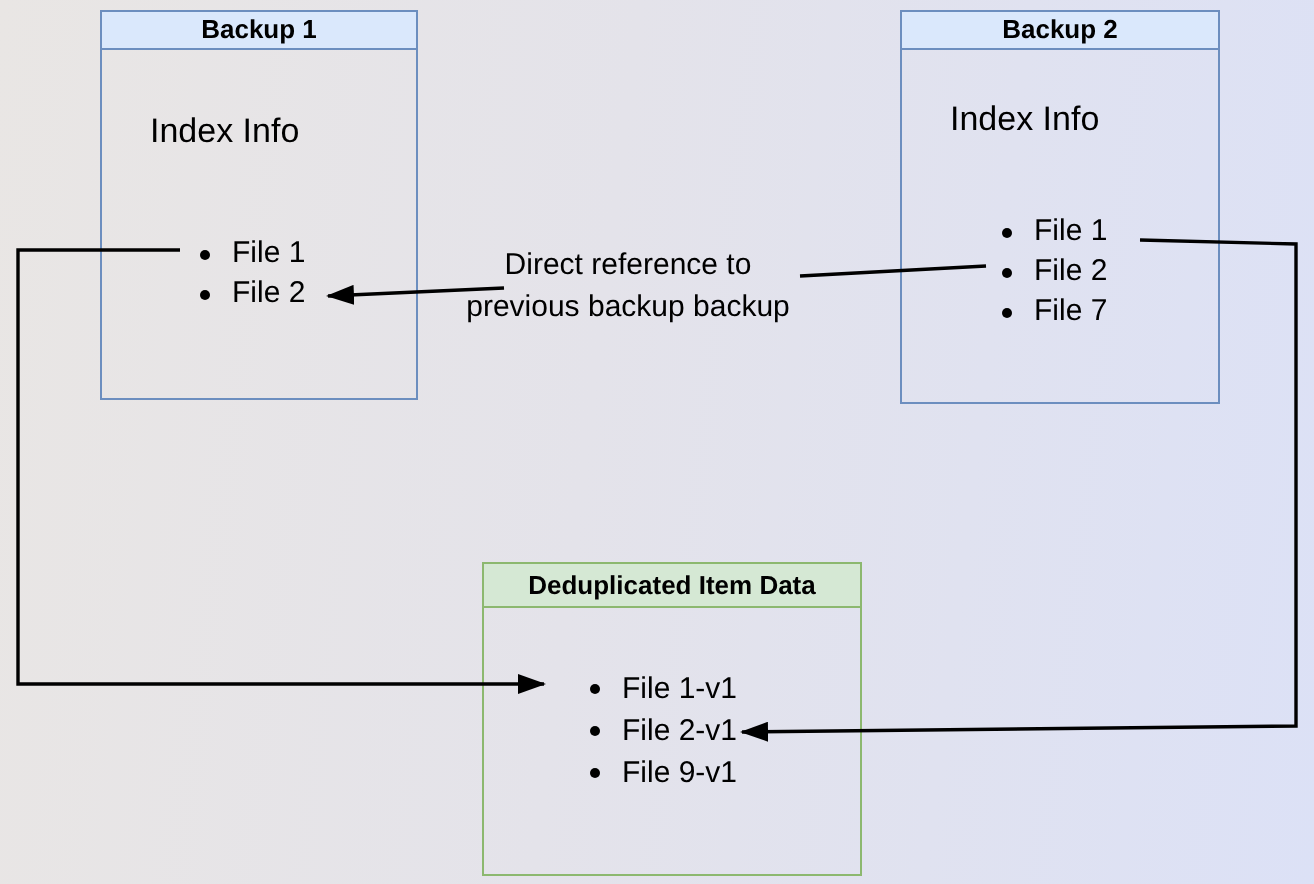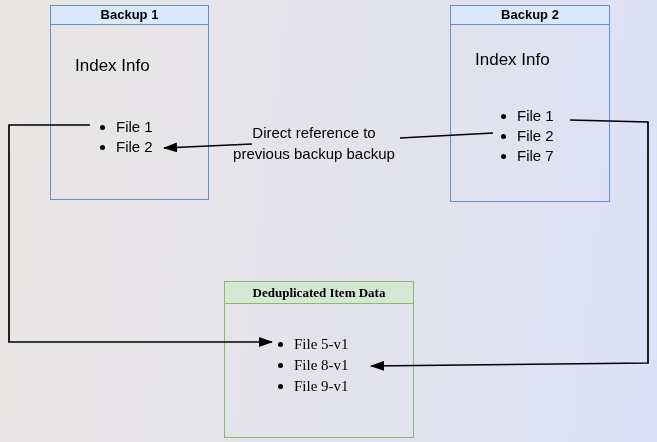--- a/index.html
+++ b/index.html
@@ -64,21 +64,21 @@
   #backup1 { left: 50px; top: 5px; width: 159px; height: 195px; }
   #backup1 .section-label { left: 24px; top: 51px; }
   #backup1 ul.file-list { left: 49px; top: 111px; }
 
   
   #backup2 { left: 450px; top: 5px; width: 160px; height: 197px; }
   #backup2 .section-label { left: 24px; top: 45px; }
   #backup2 ul.file-list { left: 50px; top: 100px; }
 
   
-  #dedup { left: 224px; top: 281px; width: 190px; height: 157px; font-family: Liberation Serif, serif; }
+  #dedup { left: 241px; top: 281px; width: 190px; height: 157px; }
   #dedup ul.file-list { left: 53px; top: 52px; }
 
   .annotation {
     position: absolute;
     left: 224px; top: 122px; width: 180px;
     text-align: center;
     font-size: 15px;
     line-height: 21px;
   }
   svg.arrows {
@@ -107,22 +107,22 @@
     <ul class="file-list lh20">
       <li>File 1</li>
       <li>File 2</li>
       <li>File 7</li>
     </ul>
   </div>
 
   <div class="box green" id="dedup">
     <div class="box-header">Deduplicated Item Data</div>
     <ul class="file-list lh21">
-      <li>File 5-v1</li>
-      <li>File 8-v1</li>
+      <li>File 1-v1</li>
+      <li>File 2-v1</li>
       <li>File 9-v1</li>
     </ul>
   </div>
 
   <div class="annotation">
     <div>Direct reference to</div>
     <div>previous backup backup</div>
   </div>
 
   <svg class="arrows" width="657" height="442" viewBox="0 0 657 442">

